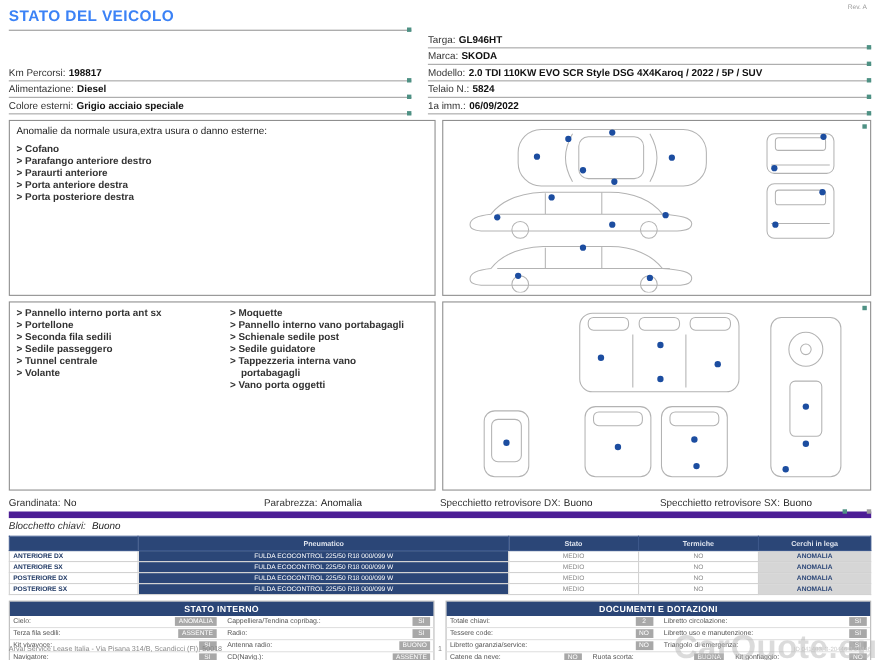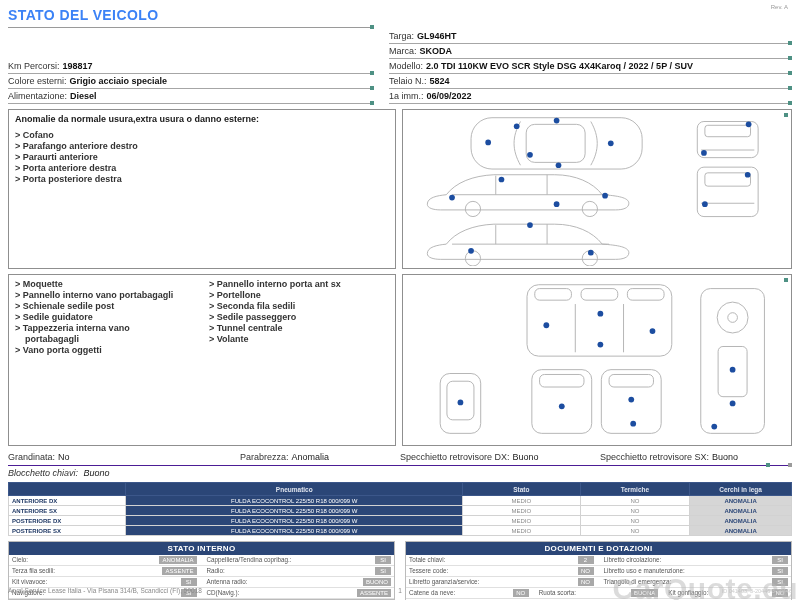--- a/index.html
+++ b/index.html
@@ -16,33 +16,33 @@
   .info-row{position:relative;border-bottom:1px solid #a6a6a6;padding:2px 8px 2px 0;font-size:9px;line-height:10px;}
   .info-row .lbl{color:#333;}
   .info-row .val{font-weight:bold;color:#111;margin-left:3px;}
   .sq{position:absolute;right:0;bottom:-2px;width:4px;height:4px;background:#4e9184;}
 
   
   .section{display:flex;gap:6px;margin-top:5px;}
   .section.ext{height:160px;}
   .section.int{height:172px;}
   .anom-box{width:388px;border:1px solid #8f8f8f;box-sizing:border-box;padding:4px 6px;}
-  .anom-heading{font-size:9px;font-weight:bold;color:#1a1a1a;margin-bottom:6px;}
+  .anom-heading{font-size:9px;font-weight:normal;color:#1a1a1a;margin-bottom:6px;}
   .anom-cols{display:flex;gap:24px;}
   .anom-col{width:170px;list-style:none;margin:0;padding:0;font-weight:bold;}
   .anom-item{font-size:9px;line-height:11px;color:#333;padding-left:10px;text-indent:-10px;}
   .anom-item::before{content:"> ";}
   .diagram-box{flex:1;border:1px solid #8f8f8f;position:relative;box-sizing:border-box;padding:2px;}
   .diagram-box svg{width:100%;height:100%;display:block;}
   .box-sq{position:absolute;top:3px;right:3px;width:4px;height:4px;background:#4e9184;}
   .car{stroke:#b3b3b3;fill:none;stroke-width:1;}
   .dot{fill:#1c4da0;stroke:none;}
 
   
-  .status-line{position:relative;margin-top:6px;border-bottom:1px solid #4c1d95;padding-bottom:3px;font-size:9px;}
+  .status-line{position:relative;margin-top:6px;border-bottom:6px solid #4c1d95;padding-bottom:3px;font-size:9px;}
   #status-pairs{display:flex;}
   .spair:nth-child(1){width:232px;}
   .spair:nth-child(2){width:160px;}
   .spair:nth-child(3){width:200px;}
   .spair:nth-child(4){flex:1;}
   .sval{margin-left:3px;color:#222;}
   .ssq1{position:absolute;right:22px;bottom:-2px;width:4px;height:4px;background:#4e9184;}
   .ssq2{position:absolute;right:0;bottom:-2px;width:4px;height:4px;background:#9b9b9b;}
   .status-line2{font-size:9px;margin-top:2px;font-style:italic;}
   .status-line2 .sval{font-weight:normal;}
@@ -80,22 +80,22 @@
   <span class="rev">Rev. A</span>
 
   <div class="title-row">
     <span class="page-title">STATO DEL VEICOLO</span>
     <span class="sq"></span>
   </div>
 
   <div class="head-cols">
     <div class="head-left" id="header-left">
         <div class="info-row"><span class="lbl">Km Percorsi:</span><span class="val">198817</span><span class="sq"></span></div>
+        <div class="info-row"><span class="lbl">Alimentazione:</span><span class="val">Diesel</span><span class="sq"></span></div>
         <div class="info-row"><span class="lbl">Colore esterni:</span><span class="val">Grigio acciaio speciale</span><span class="sq"></span></div>
-        <div class="info-row"><span class="lbl">Alimentazione:</span><span class="val">Diesel</span><span class="sq"></span></div>
       </div>
     <div class="head-right" id="header-right">
         <div class="info-row"><span class="lbl">Targa:</span><span class="val">GL946HT</span><span class="sq"></span></div>
         <div class="info-row"><span class="lbl">Marca:</span><span class="val">SKODA</span><span class="sq"></span></div>
         <div class="info-row"><span class="lbl">Modello:</span><span class="val">2.0 TDI 110KW EVO SCR Style DSG 4X4Karoq / 2022 / 5P / SUV</span><span class="sq"></span></div>
         <div class="info-row"><span class="lbl">Telaio N.:</span><span class="val">5824</span><span class="sq"></span></div>
         <div class="info-row"><span class="lbl">1a imm.:</span><span class="val">06/09/2022</span><span class="sq"></span></div>
       </div>
   </div>
 
@@ -157,35 +157,35 @@
           <circle cx="60" cy="146" r="3" class="dot"></circle>
           <circle cx="122" cy="119" r="3" class="dot"></circle>
           <circle cx="186" cy="148" r="3" class="dot"></circle>
         </svg>
     </div>
   </div>
 
   <div class="section int">
     <div class="anom-box">
       <div class="anom-cols">
+        <ul class="anom-col" id="int-col2">
+            <li class="anom-item">Pannello interno porta ant sx</li>
+            <li class="anom-item">Portellone</li>
+            <li class="anom-item">Seconda fila sedili</li>
+            <li class="anom-item">Sedile passeggero</li>
+            <li class="anom-item">Tunnel centrale</li>
+            <li class="anom-item">Volante</li>
+          </ul>
         <ul class="anom-col" id="int-col1">
             <li class="anom-item">Moquette</li>
             <li class="anom-item">Pannello interno vano portabagagli</li>
             <li class="anom-item">Schienale sedile post</li>
             <li class="anom-item">Sedile guidatore</li>
             <li class="anom-item">Tappezzeria interna vano portabagagli</li>
             <li class="anom-item">Vano porta oggetti</li>
-          </ul>
-        <ul class="anom-col" id="int-col2">
-            <li class="anom-item">Pannello interno porta ant sx</li>
-            <li class="anom-item">Portellone</li>
-            <li class="anom-item">Seconda fila sedili</li>
-            <li class="anom-item">Sedile passeggero</li>
-            <li class="anom-item">Tunnel centrale</li>
-            <li class="anom-item">Volante</li>
           </ul>
       </div>
     </div>
     <div class="diagram-box">
       <span class="box-sq"></span>
       <svg id="svg-int" viewBox="0 0 385 172">
         <g class="car">
 
           <rect x="30" y="100" width="42" height="62" rx="10"></rect>
           <rect x="37" y="108" width="28" height="40" rx="6"></rect>

